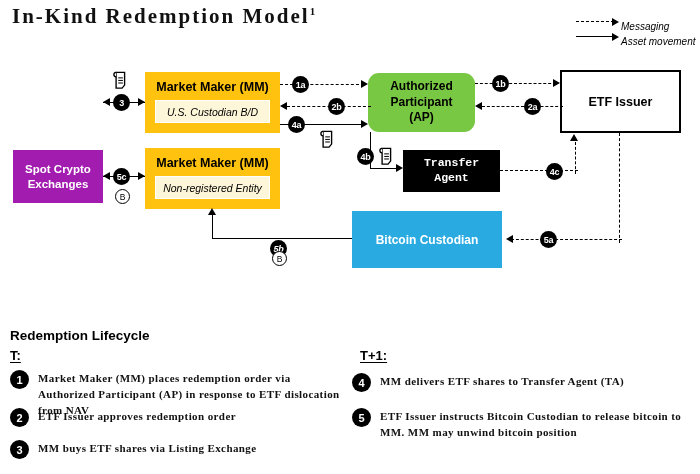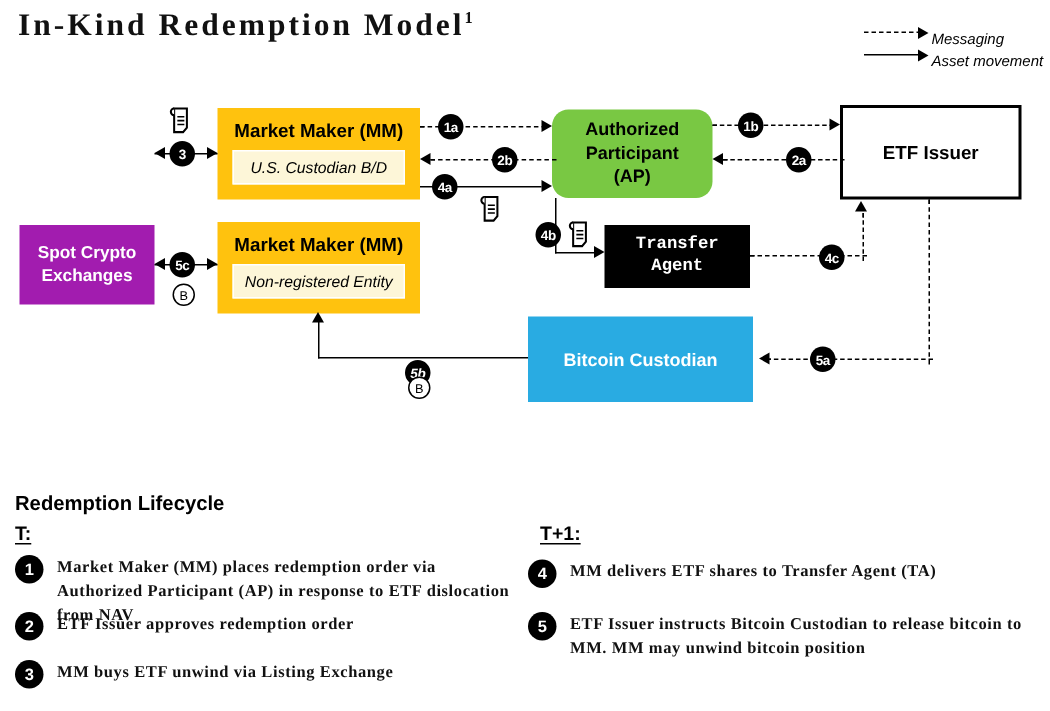--- a/index.html
+++ b/index.html
@@ -188,21 +188,21 @@
   <div class="step" style="left:10px;top:370px;width:330px;">
     <div class="step-num">1</div>
     <div class="step-text">Market Maker (MM) places redemption order via Authorized Participant (AP) in response to ETF dislocation from NAV</div>
   </div>
   <div class="step" style="left:10px;top:408px;width:330px;">
     <div class="step-num">2</div>
     <div class="step-text">ETF Issuer approves redemption order</div>
   </div>
   <div class="step" style="left:10px;top:440px;width:330px;">
     <div class="step-num">3</div>
-    <div class="step-text">MM buys ETF unwind via Listing Exchange</div>
+    <div class="step-text">MM buys ETF shares via Listing Exchange</div>
   </div>
   <div class="step" style="left:352px;top:373px;width:340px;">
     <div class="step-num">4</div>
     <div class="step-text">MM delivers ETF shares to Transfer Agent (TA)</div>
   </div>
   <div class="step" style="left:352px;top:408px;width:340px;">
     <div class="step-num">5</div>
     <div class="step-text">ETF Issuer instructs Bitcoin Custodian to release bitcoin to MM. MM may unwind bitcoin position</div>
   </div>
 

